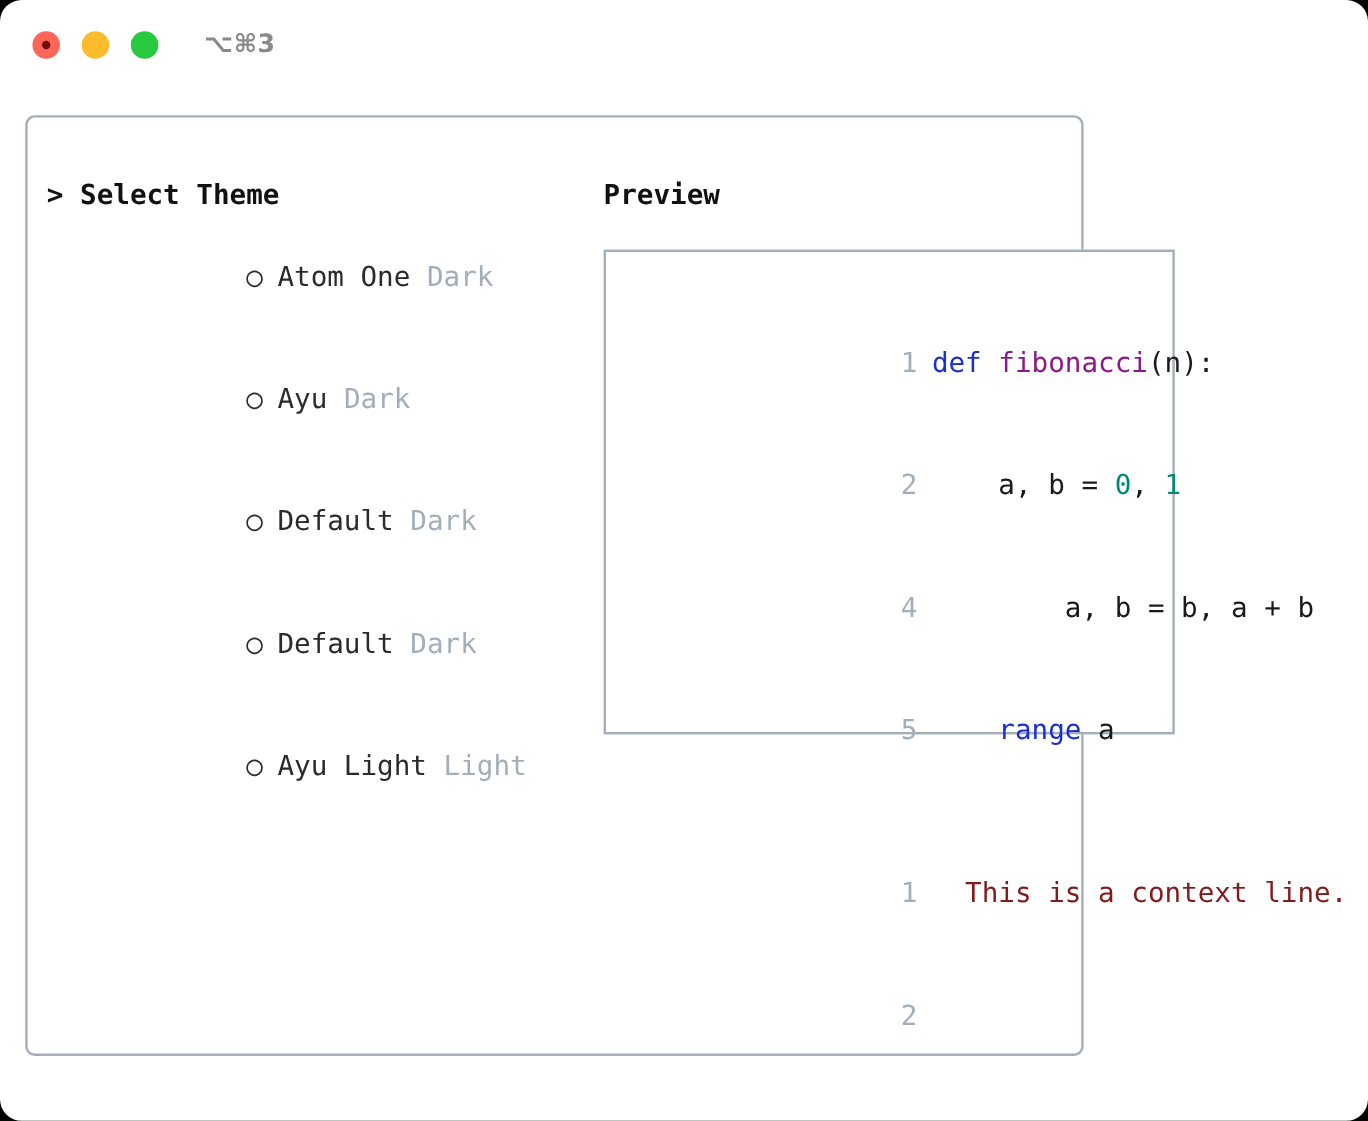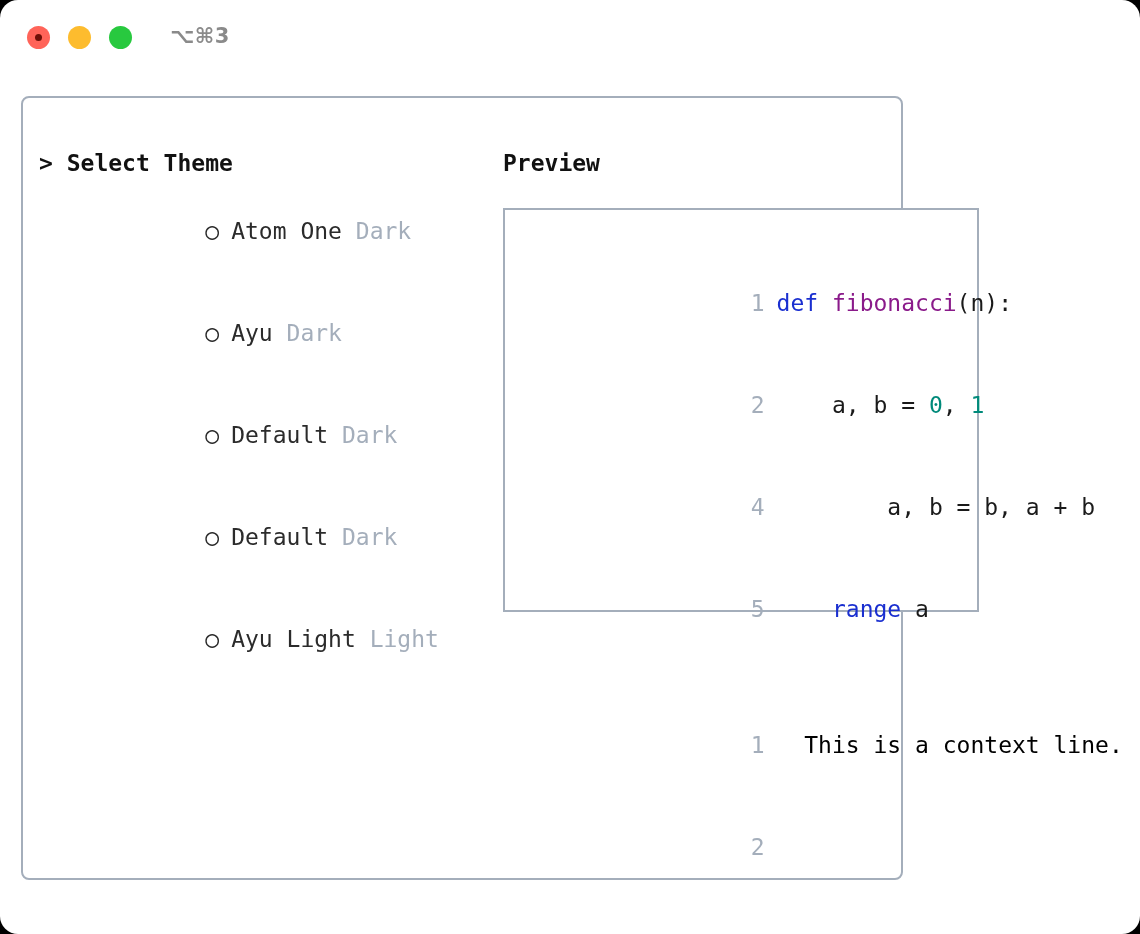--- a/index.html
+++ b/index.html
@@ -165,21 +165,21 @@
     color: #a4aebb;
     margin-right: 12px;
   }
   .tok-kw   { color: #1a2fd0; }
   .tok-fn   { color: #8a1a8a; }
   .tok-num  { color: #008a7a; }
   .tok-id   { color: #1a1a1a; }
   .tok-punc { color: #1a1a1a; }
 
   .diff-block { margin-top: 34px; }
-  .diff-ctx { color: #000000; }
+  .diff-ctx { color: #7f1d1d; }
 </style>
 </head>
 <body>
 
 <div class="window">
 
   <div class="titlebar">
     <div class="traffic">
       <span class="dot dot-close"></span>
       <span class="dot dot-min"></span>

